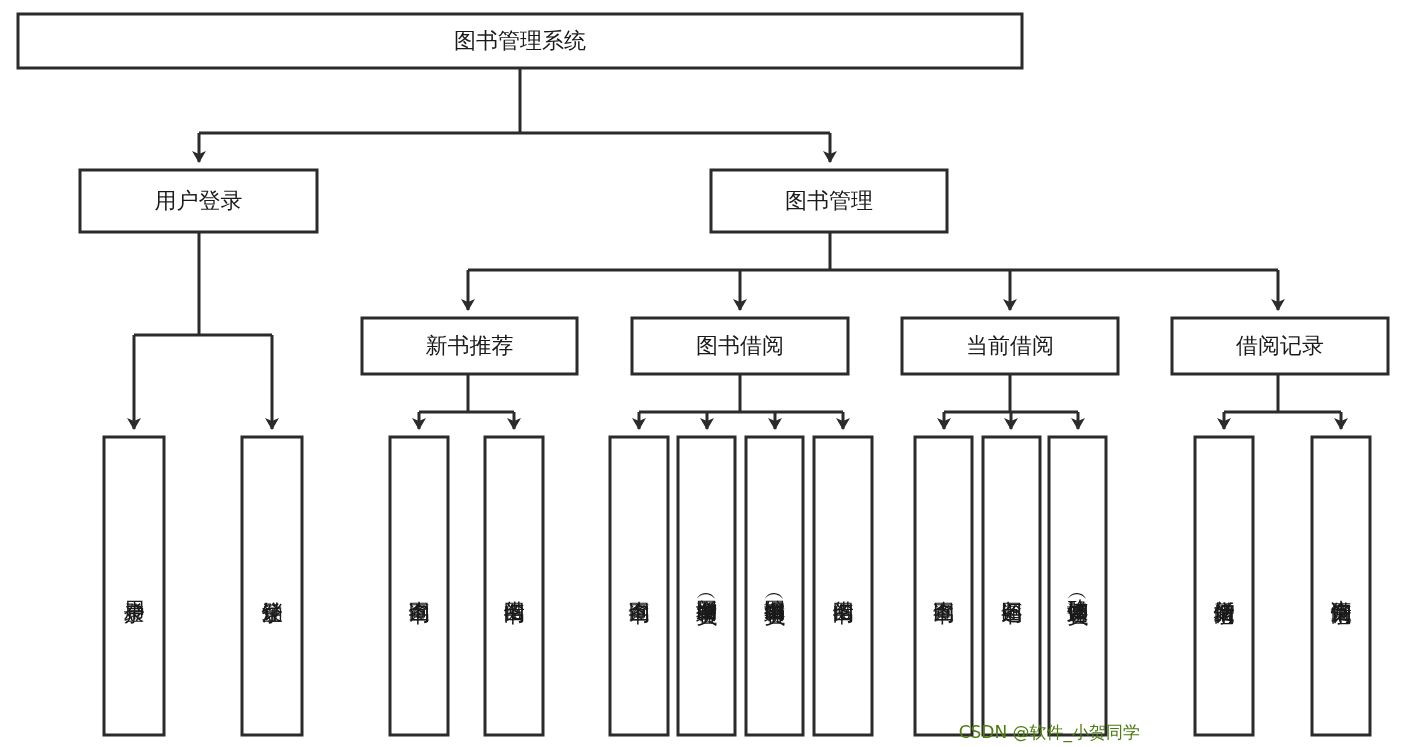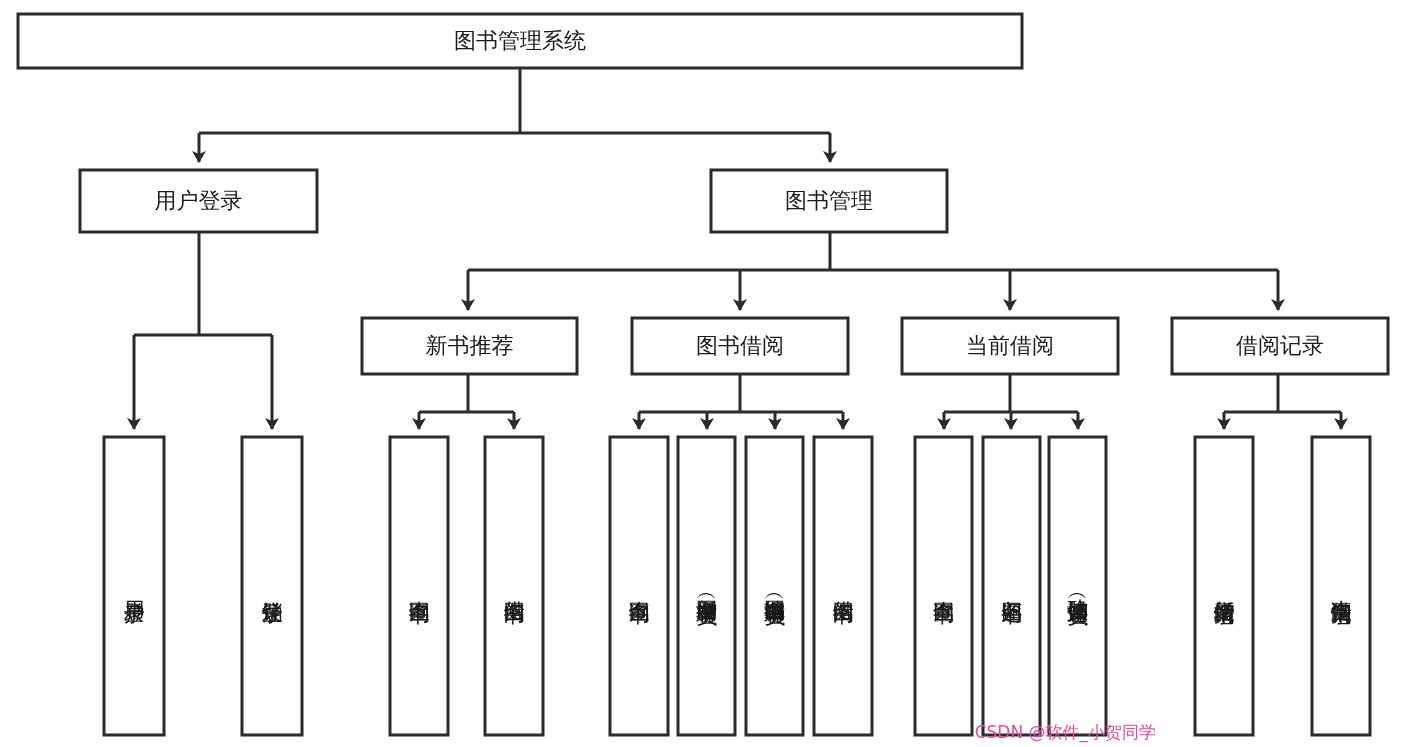--- a/index.html
+++ b/index.html
@@ -58,25 +58,25 @@
     letter-spacing: 1px;
     display: flex;
     align-items: center;
     justify-content: center;
     text-align: center;
     white-space: pre-wrap;
     pointer-events: none;
   }
   .watermark {
     position: absolute;
-    right: 8px;
+    right: 24px;
     bottom: 3px;
     font-family: "DejaVu Sans", "Liberation Sans", sans-serif;
     font-size: 17px;
-    color: #ec4899;
+    color: #4d7c0f;
     white-space: nowrap;
   }
 </style>
 </head>
 <body>
 
 <div id="diagram-root">
 
   <svg id="tree-svg" viewBox="0 0 1405 747">
     <defs>

